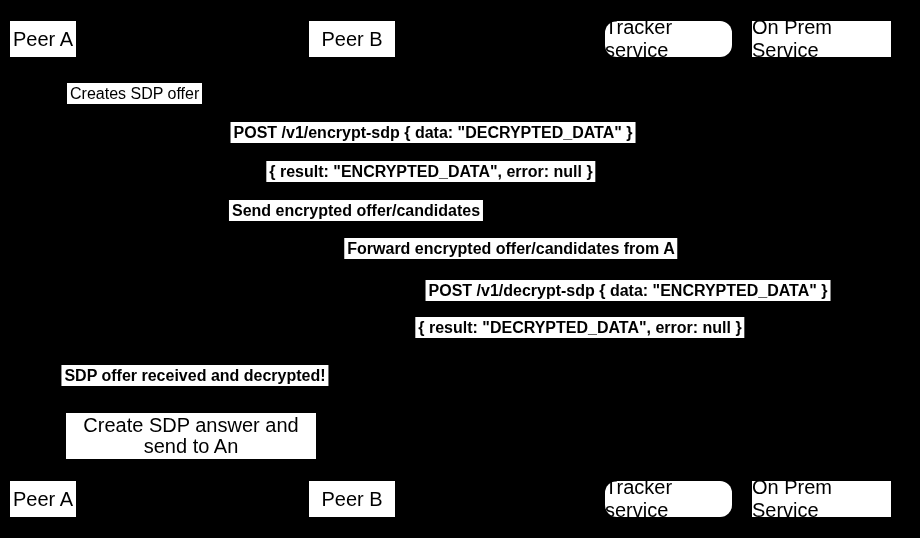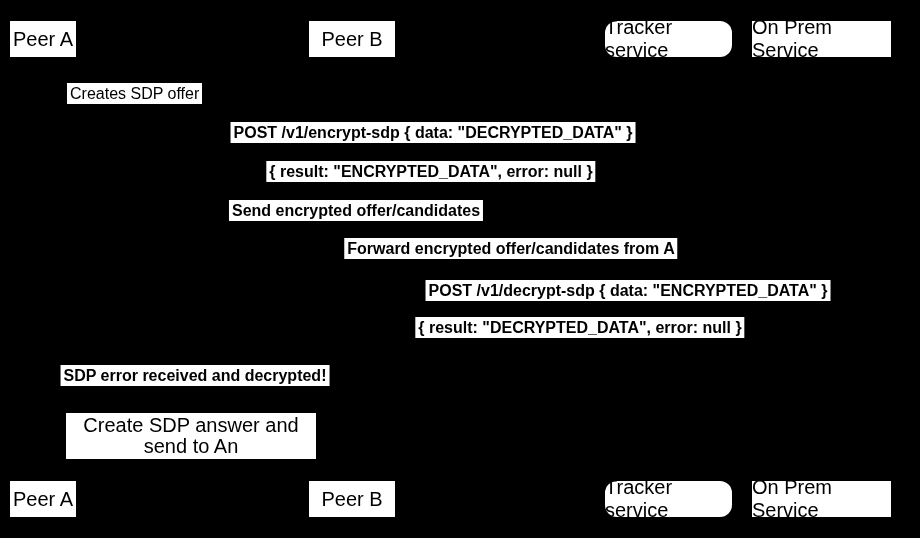--- a/index.html
+++ b/index.html
@@ -129,21 +129,21 @@
     <span>On Prem Service</span>
   </div>
 
   <div class="msg m1">Creates SDP offer</div>
   <div class="msg m2 centered">POST /v1/encrypt-sdp { data: "DECRYPTED_DATA" }</div>
   <div class="msg m3 centered">{ result: "ENCRYPTED_DATA", error: null }</div>
   <div class="msg m5 centered">Forward encrypted offer/candidates from A</div>
   <div class="msg m4 centered">Send encrypted offer/candidates</div>
   <div class="msg m6 centered">POST /v1/decrypt-sdp { data: "ENCRYPTED_DATA" }</div>
   <div class="msg m7 centered">{ result: "DECRYPTED_DATA", error: null }</div>
-  <div class="msg m8 centered">SDP error received and decrypted!</div>
+  <div class="msg m8 centered">SDP offer received and decrypted!</div>
 
   <div class="note">
     <div>Create SDP answer and send to An</div>
   </div>
 
   <div class="actor bottom a1">
     <span>Peer A</span>
   </div>
   <div class="actor bottom a2">
     <span>Peer B</span>

